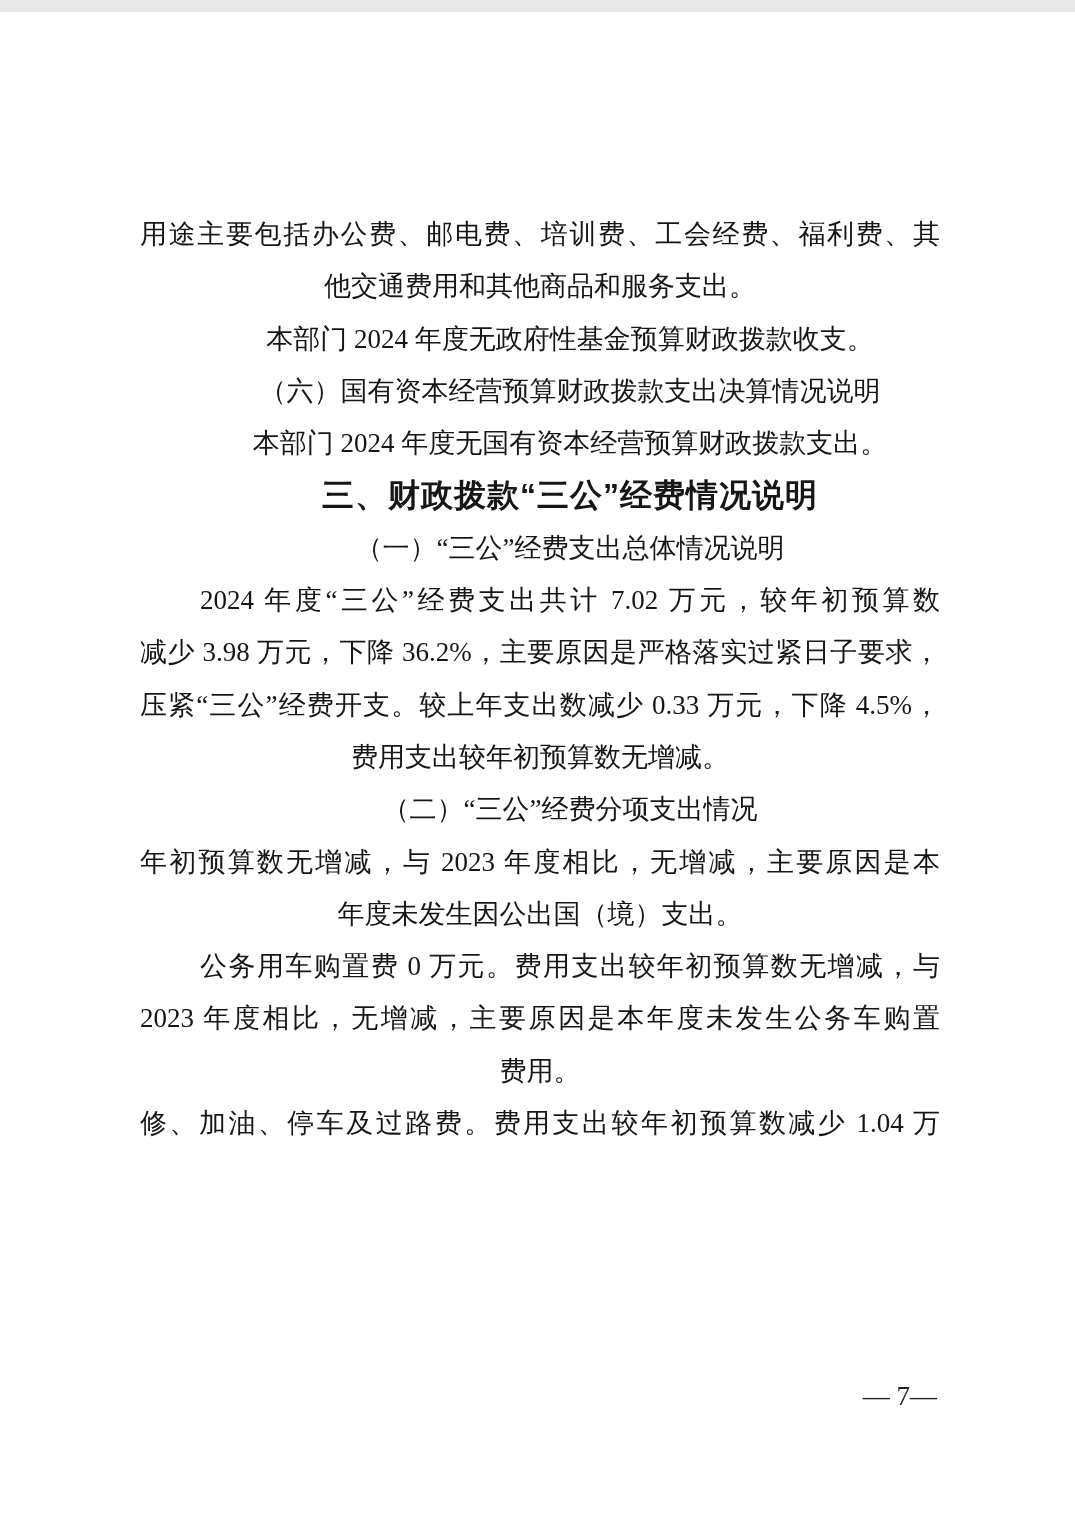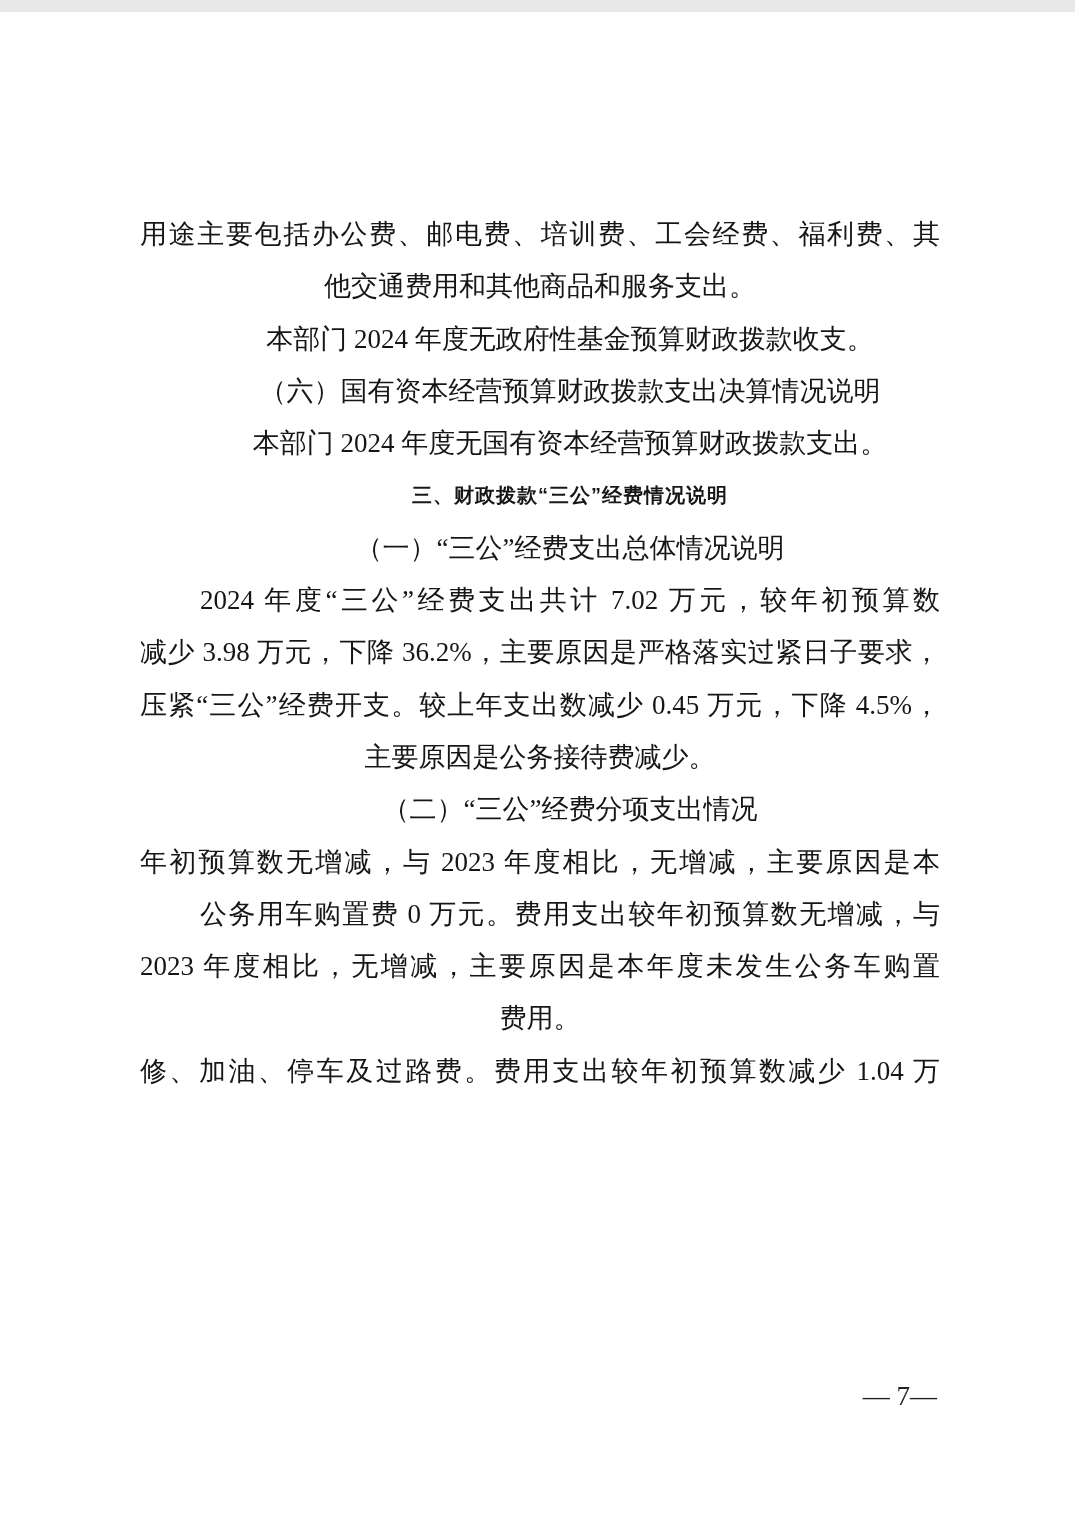--- a/index.html
+++ b/index.html
@@ -29,21 +29,21 @@
   .line.stretch {
     text-align: justify;
     text-align-last: justify;
   }
   .line.indent {
     padding-left: 60px;
   }
   .line.hei {
     font-family: "Liberation Sans", "DejaVu Sans", sans-serif;
     font-weight: 700;
-    font-size: 20px;
+    font-size: 32px;
     letter-spacing: 1px;
   }
   .footer {
     position: absolute;
     top: 1358px;
     right: 138px;
     height: 52px;
     line-height: 52px;
     font-size: 27px;
     color: #222222;
@@ -56,23 +56,24 @@
   <div class="content">
     <div class="line stretch">用途主要包括办公费、邮电费、培训费、工会经费、福利费、其</div>
     <div class="line">他交通费用和其他商品和服务支出。</div>
     <div class="line indent">本部门 2024 年度无政府性基金预算财政拨款收支。</div>
     <div class="line indent">（六）国有资本经营预算财政拨款支出决算情况说明</div>
     <div class="line indent">本部门 2024 年度无国有资本经营预算财政拨款支出。</div>
     <div class="line indent hei">三、财政拨款“三公”经费情况说明</div>
     <div class="line indent">（一）“三公”经费支出总体情况说明</div>
     <div class="line indent stretch">2024 年度“三公”经费支出共计 7.02 万元，较年初预算数</div>
     <div class="line stretch">减少 3.98 万元，下降 36.2%，主要原因是严格落实过紧日子要求，</div>
-    <div class="line stretch">压紧“三公”经费开支。较上年支出数减少 0.45 万元，下降 4.5%，</div>
-    <div class="line">主要原因是公务接待费减少。</div>
+    <div class="line stretch">压紧“三公”经费开支。较上年支出数减少 0.33 万元，下降 4.5%，</div>
+    <div class="line">费用支出较年初预算数无增减。</div>
     <div class="line indent">（二）“三公”经费分项支出情况</div>
     <div class="line stretch">年初预算数无增减，与 2023 年度相比，无增减，主要原因是本</div>
+    <div class="line">年度未发生因公出国（境）支出。</div>
     <div class="line indent stretch">公务用车购置费 0 万元。费用支出较年初预算数无增减，与</div>
     <div class="line stretch">2023 年度相比，无增减，主要原因是本年度未发生公务车购置</div>
     <div class="line">费用。</div>
     <div class="line stretch">修、加油、停车及过路费。费用支出较年初预算数减少 1.04 万</div>
   </div>
   <div class="footer">— 7—</div>
 </div>
 
 </body></html>

